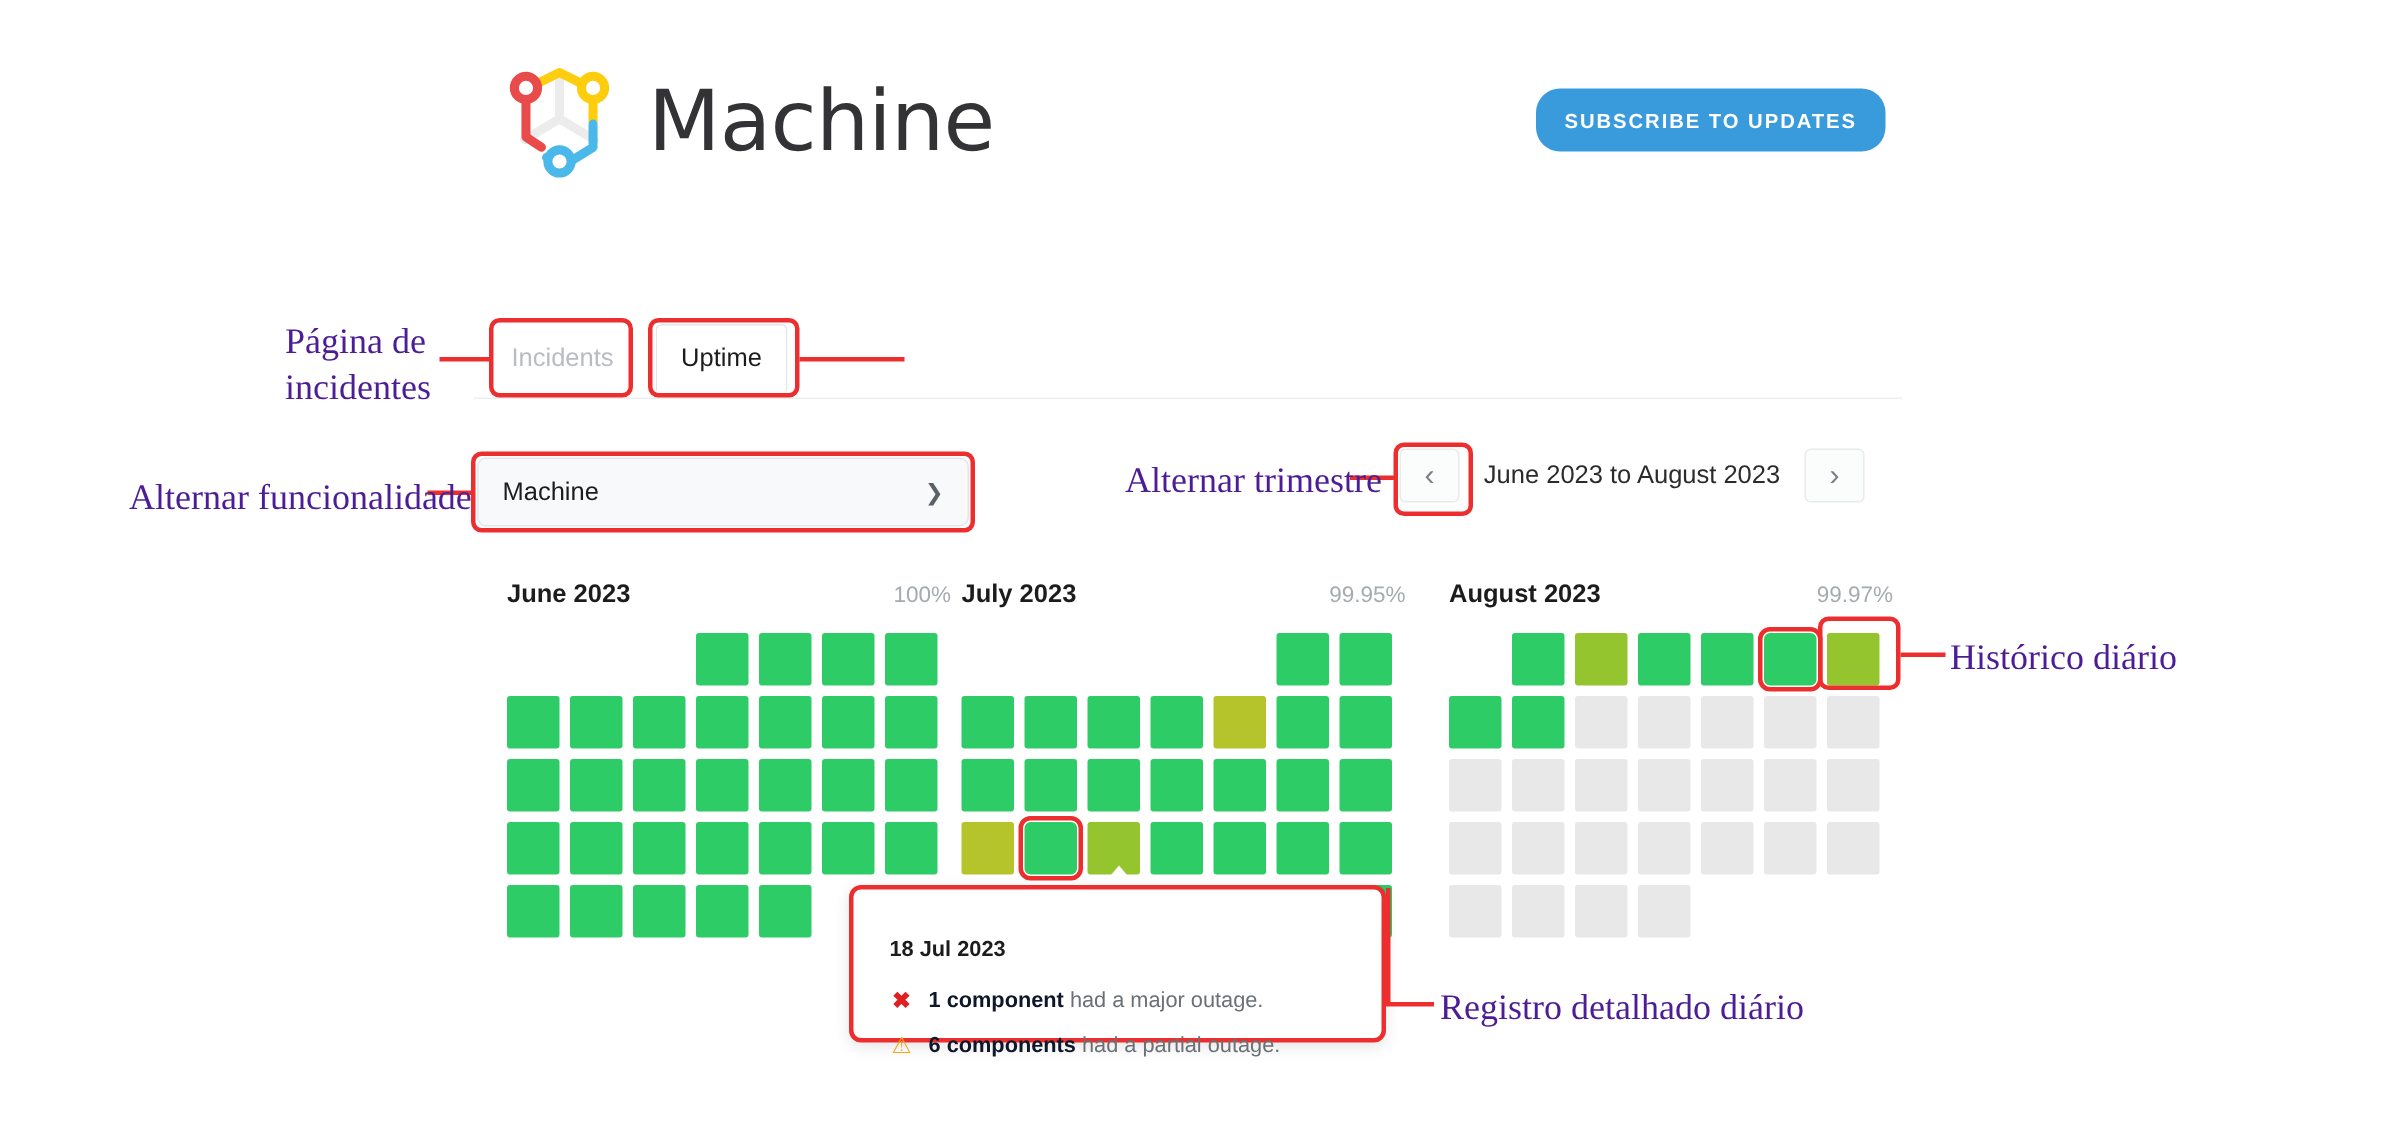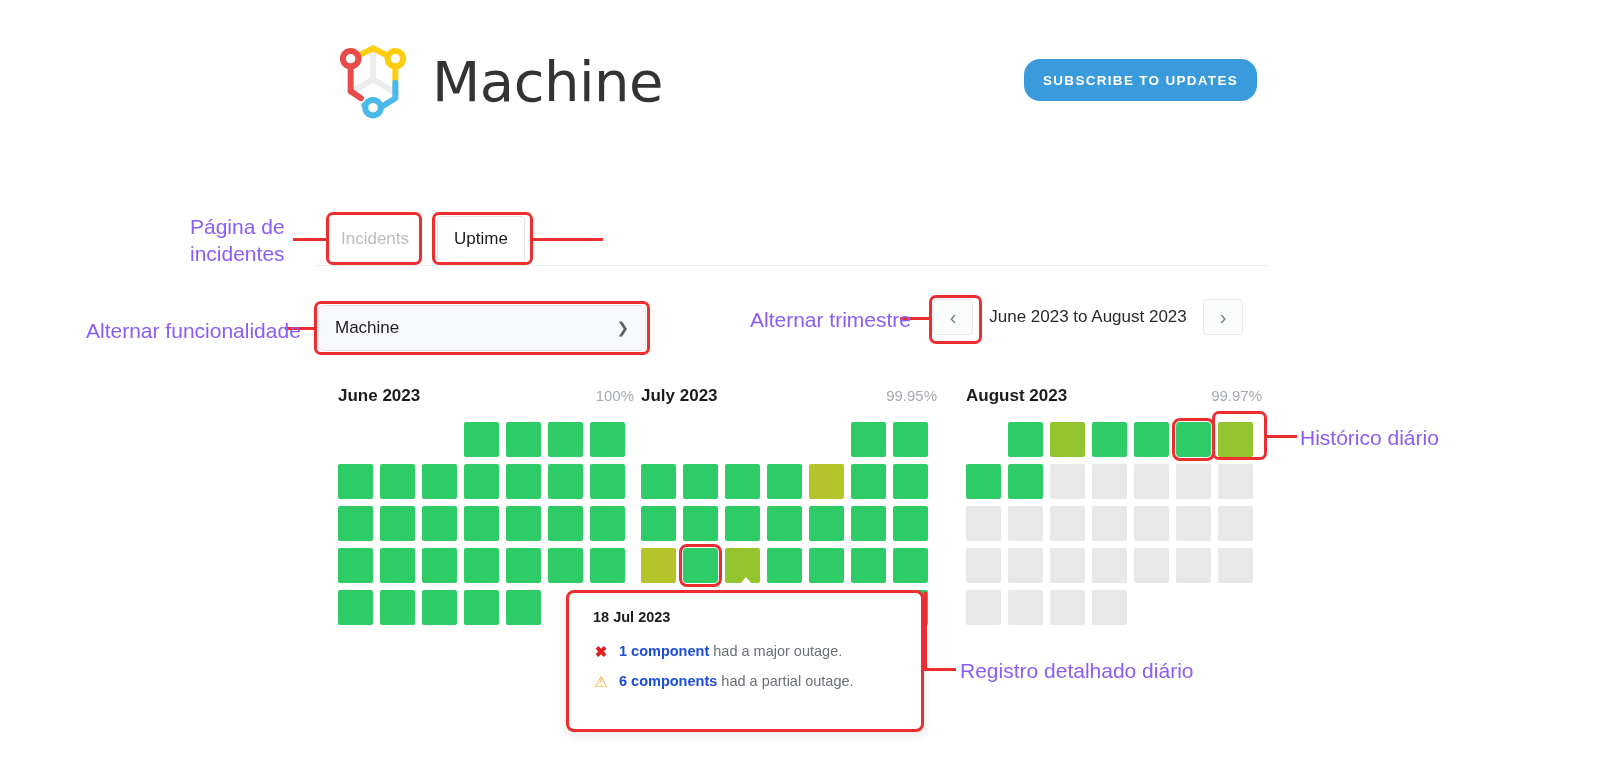--- a/index.html
+++ b/index.html
@@ -103,47 +103,47 @@
   .cell.empty { background: transparent; }
   .cell.up { background: #2ecc66; }
   .cell.partial { background: #94c52f; }
   .cell.major { background: #b5c42b; }
   .cell.future { background: #e8e8e8; }
   .cell.sel { outline: 3px solid #ed2e2e; outline-offset: 1px; border-radius: 4px; }
 
   
   .tooltip {
     position: absolute; left: 566px; top: 590px;
-    width: 358px; height: 142px;
+    width: 358px; height: 105px;
     background: #ffffff; border: 3px solid #ed2e2e; border-radius: 8px;
     box-shadow: 0 3px 10px rgba(0,0,0,0.10);
-    padding: 16px 24px;
+    padding: 32px 24px;
   }
   .tooltip-arrow {
     position: absolute; left: 735px; top: 578px;
     width: 0; height: 0;
     border-left: 11px solid transparent;
     border-right: 11px solid transparent;
     border-bottom: 13px solid #ffffff;
     filter: drop-shadow(0 -1px 0 #ffffff);
   }
   .tt-date { font-size: 14.5px; font-weight: bold; color: #1c1c1e; margin-bottom: 18px; }
   .tt-row {
     display: flex; align-items: center; gap: 10px;
     font-size: 14.5px; color: #6b7076; margin-bottom: 14px;
   }
-  .tt-row b { color: #1d4ed8; text-align: right; }
+  .tt-row b { color: #0f172a; text-align: right; }
   .tt-icon { width: 16px; text-align: center; font-size: 15px; line-height: 1; }
   .tt-icon.err { color: #e02020; font-weight: bold; }
   .tt-icon.warn { color: #f5a623; }
 
   
   .anno {
-    position: absolute; color: #8b5cf6; font-size: 21px;
-    font-family: Liberation Sans, sans-serif; line-height: 1.3;
+    position: absolute; color: #4c1d95; font-size: 24px;
+    font-family: Liberation Serif, serif; line-height: 1.3;
     white-space: pre-line;
   }
   .anno-box {
     position: absolute; border: 3px solid #ed2e2e; border-radius: 7px;
     pointer-events: none;
   }
   .anno-line {
     position: absolute; background: #ed2e2e; height: 3px;
   }
   .anno-vline {

